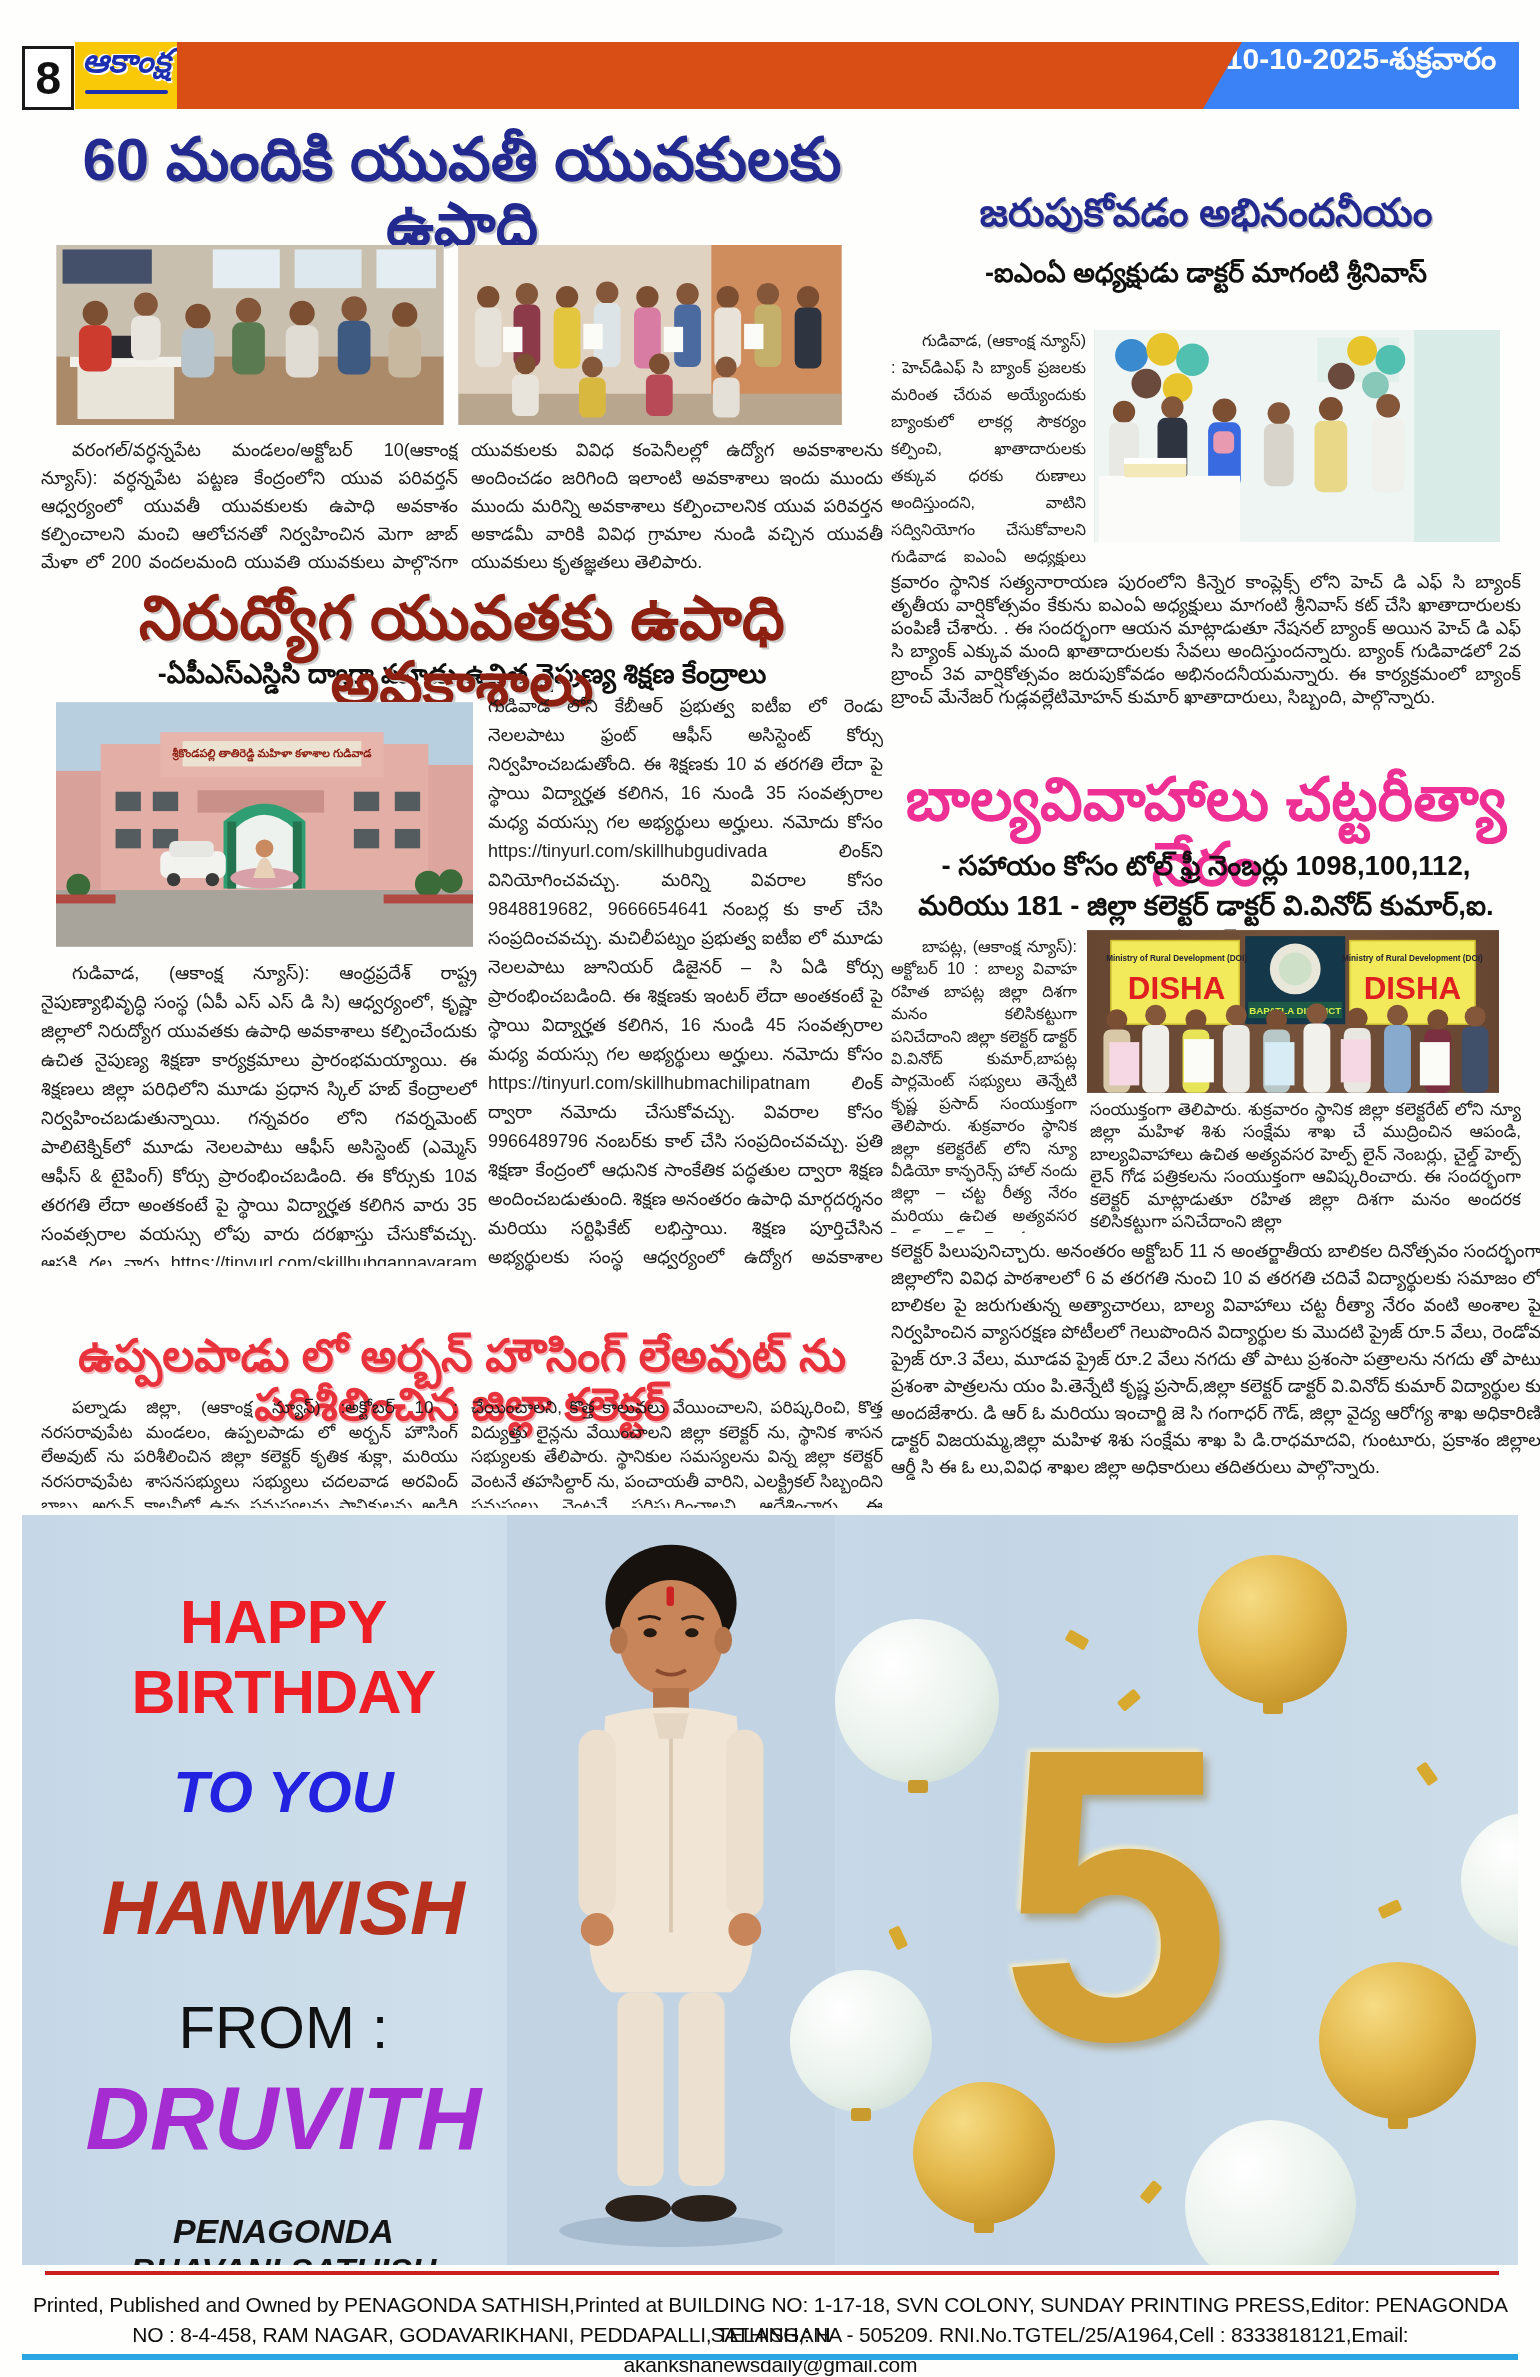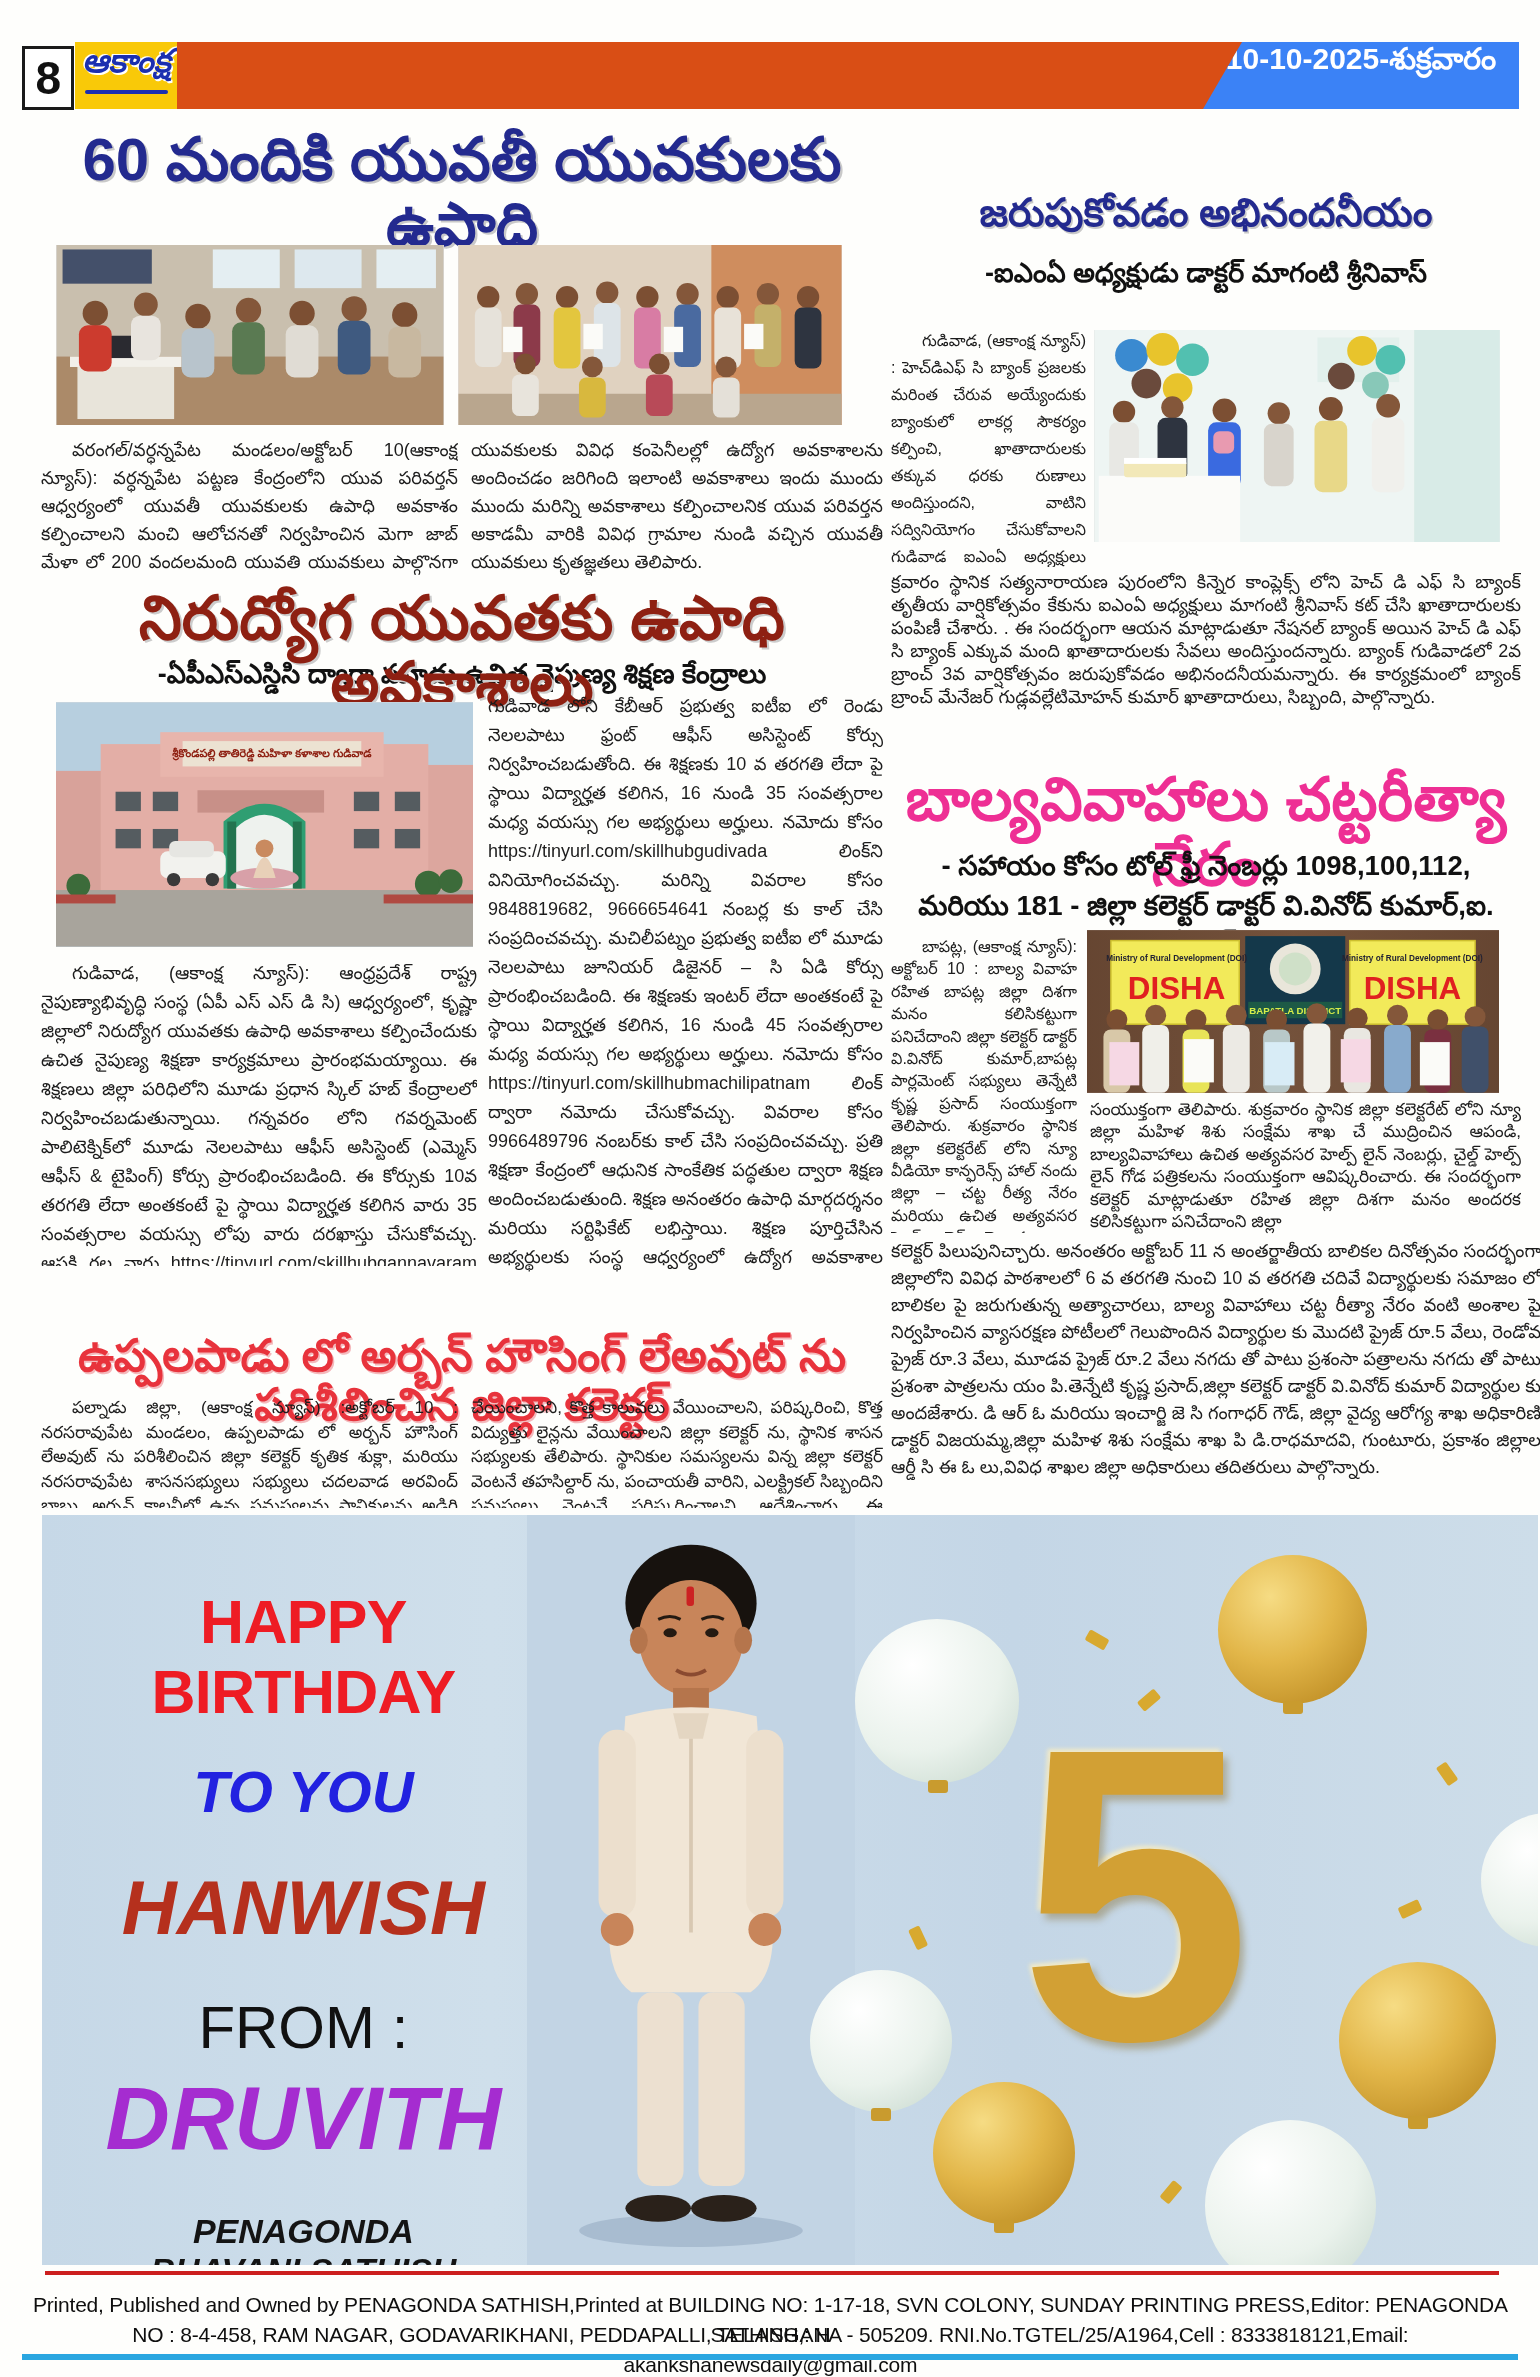--- a/index.html
+++ b/index.html
@@ -324,21 +324,21 @@
   <div class="abs body-t" style="left:891px;top:936px;width:186px;height:297px;font-size:16px;line-height:22.4px;">
     <p>బాపట్ల, (ఆకాంక్ష న్యూస్): అక్టోబర్ 10 : బాల్య వివాహ రహిత బాపట్ల జిల్లా దిశగా మనం కలిసికట్టుగా పనిచేదాంని జిల్లా కలెక్టర్ డాక్టర్ వి.వినోద్ కుమార్,బాపట్ల పార్లమెంట్ సభ్యులు తెన్నేటి కృష్ణ ప్రసాద్ సంయుక్తంగా తెలిపారు. శుక్రవారం స్థానిక జిల్లా కలెక్టరేట్ లోని న్యూ వీడియో కాన్ఫరెన్స్ హాల్ నందు జిల్లా – చట్ట రీత్య నేరం మరియు ఉచిత అత్యవసర హెల్ప్ లైన్ నెంబర్లు జిల్లా కలెక్టర్ మరియు యం పి సంయుక్తంగా ఆవిష్కరించారు. ఈ సందర్భంగా కలెక్టర్ మాట్లాడుతూ బాపట్ల జిల్లా ను బాల్యవివాహ రహిత జిల్లా దిశగా మనం అందరక కలిసికట్టుగా పనిచేదాంని జిల్లా కలెక్టర్ పిలుపునిచ్చారు.</p>
   </div>
   <div class="abs body-t" style="left:1090px;top:1099px;width:431px;height:136px;font-size:17px;line-height:22.4px;">
     <p style="text-indent:0;">సంయుక్తంగా తెలిపారు. శుక్రవారం స్థానిక జిల్లా కలెక్టరేట్ లోని న్యూ జిల్లా మహిళ శిశు సంక్షేమ శాఖ చే ముద్రించిన ఆపండి, బాల్యవివాహాలు ఉచిత అత్యవసర హెల్ప్ లైన్ నెంబర్లు, చైల్డ్ హెల్ప్ లైన్ గోడ పత్రికలను సంయుక్తంగా ఆవిష్కరించారు. ఈ సందర్భంగా కలెక్టర్ మాట్లాడుతూ రహిత జిల్లా దిశగా మనం అందరక కలిసికట్టుగా పనిచేదాంని జిల్లా</p>
   </div>
   <div class="abs body-t" style="left:891px;top:1238px;width:650px;height:270px;font-size:18px;line-height:27px;">
     <p style="text-indent:0;">కలెక్టర్ పిలుపునిచ్చారు. అనంతరం అక్టోబర్ 11 న అంతర్జాతీయ బాలికల దినోత్సవం సందర్భంగా జిల్లాలోని వివిధ పాఠశాలలో 6 వ తరగతి నుంచి 10 వ తరగతి చదివే విద్యార్థులకు సమాజం లో బాలికల పై జరుగుతున్న అత్యాచారలు, బాల్య వివాహాలు చట్ట రీత్యా నేరం వంటి అంశాల పై నిర్వహించిన వ్యాసరక్షణ పోటీలలో గెలుపొందిన విద్యార్థుల కు మొదటి ప్రైజ్ రూ.5 వేలు, రెండోవ ప్రైజ్ రూ.3 వేలు, మూడవ ప్రైజ్ రూ.2 వేలు నగదు తో పాటు ప్రశంసా పత్రాలను నగదు తో పాటు ప్రశంశా పాత్రలను యం పి.తెన్నేటి కృష్ణ ప్రసాద్,జిల్లా కలెక్టర్ డాక్టర్ వి.వినోద్ కుమార్ విద్యార్థుల కు అందజేశారు. డి ఆర్ ఓ మరియు ఇంచార్జి జె సి గంగాధర్ గౌడ్, జిల్లా వైద్య ఆరోగ్య శాఖ అధికారిణి డాక్టర్ విజయమ్మ,జిల్లా మహిళ శిశు సంక్షేమ శాఖ పి డి.రాధమాదవి, గుంటూరు, ప్రకాశం జిల్లాల ఆర్డీ సి ఈ ఓ లు,వివిధ శాఖల జిల్లా అధికారులు తదితరులు పాల్గొన్నారు.</p>
   </div>
 
-  <div class="abs ad" style="left:22.4px;top:1515px;width:1496px;height:750px;margin-left:20px;">
+  <div class="abs ad" style="left:22.4px;top:1515px;width:1496px;height:750px;">
 
     <div class="abs ad-stack" style="left:15px;top:72px;width:492px;">
       <div class="ad-l1">HAPPY BIRTHDAY</div>
       <div class="ad-l2" style="margin-top:31px;">TO YOU</div>
       <div class="ad-l3" style="margin-top:39px;">HANWISH</div>
       <div class="ad-l4" style="margin-top:42px;">FROM :</div>
       <div class="ad-l5" style="margin-top:4.5px;">DRUVITH</div>
       <div class="ad-l6" style="margin-top:42px;">PENAGONDA BHAVANI,SATHISH</div>
 
     </div>

